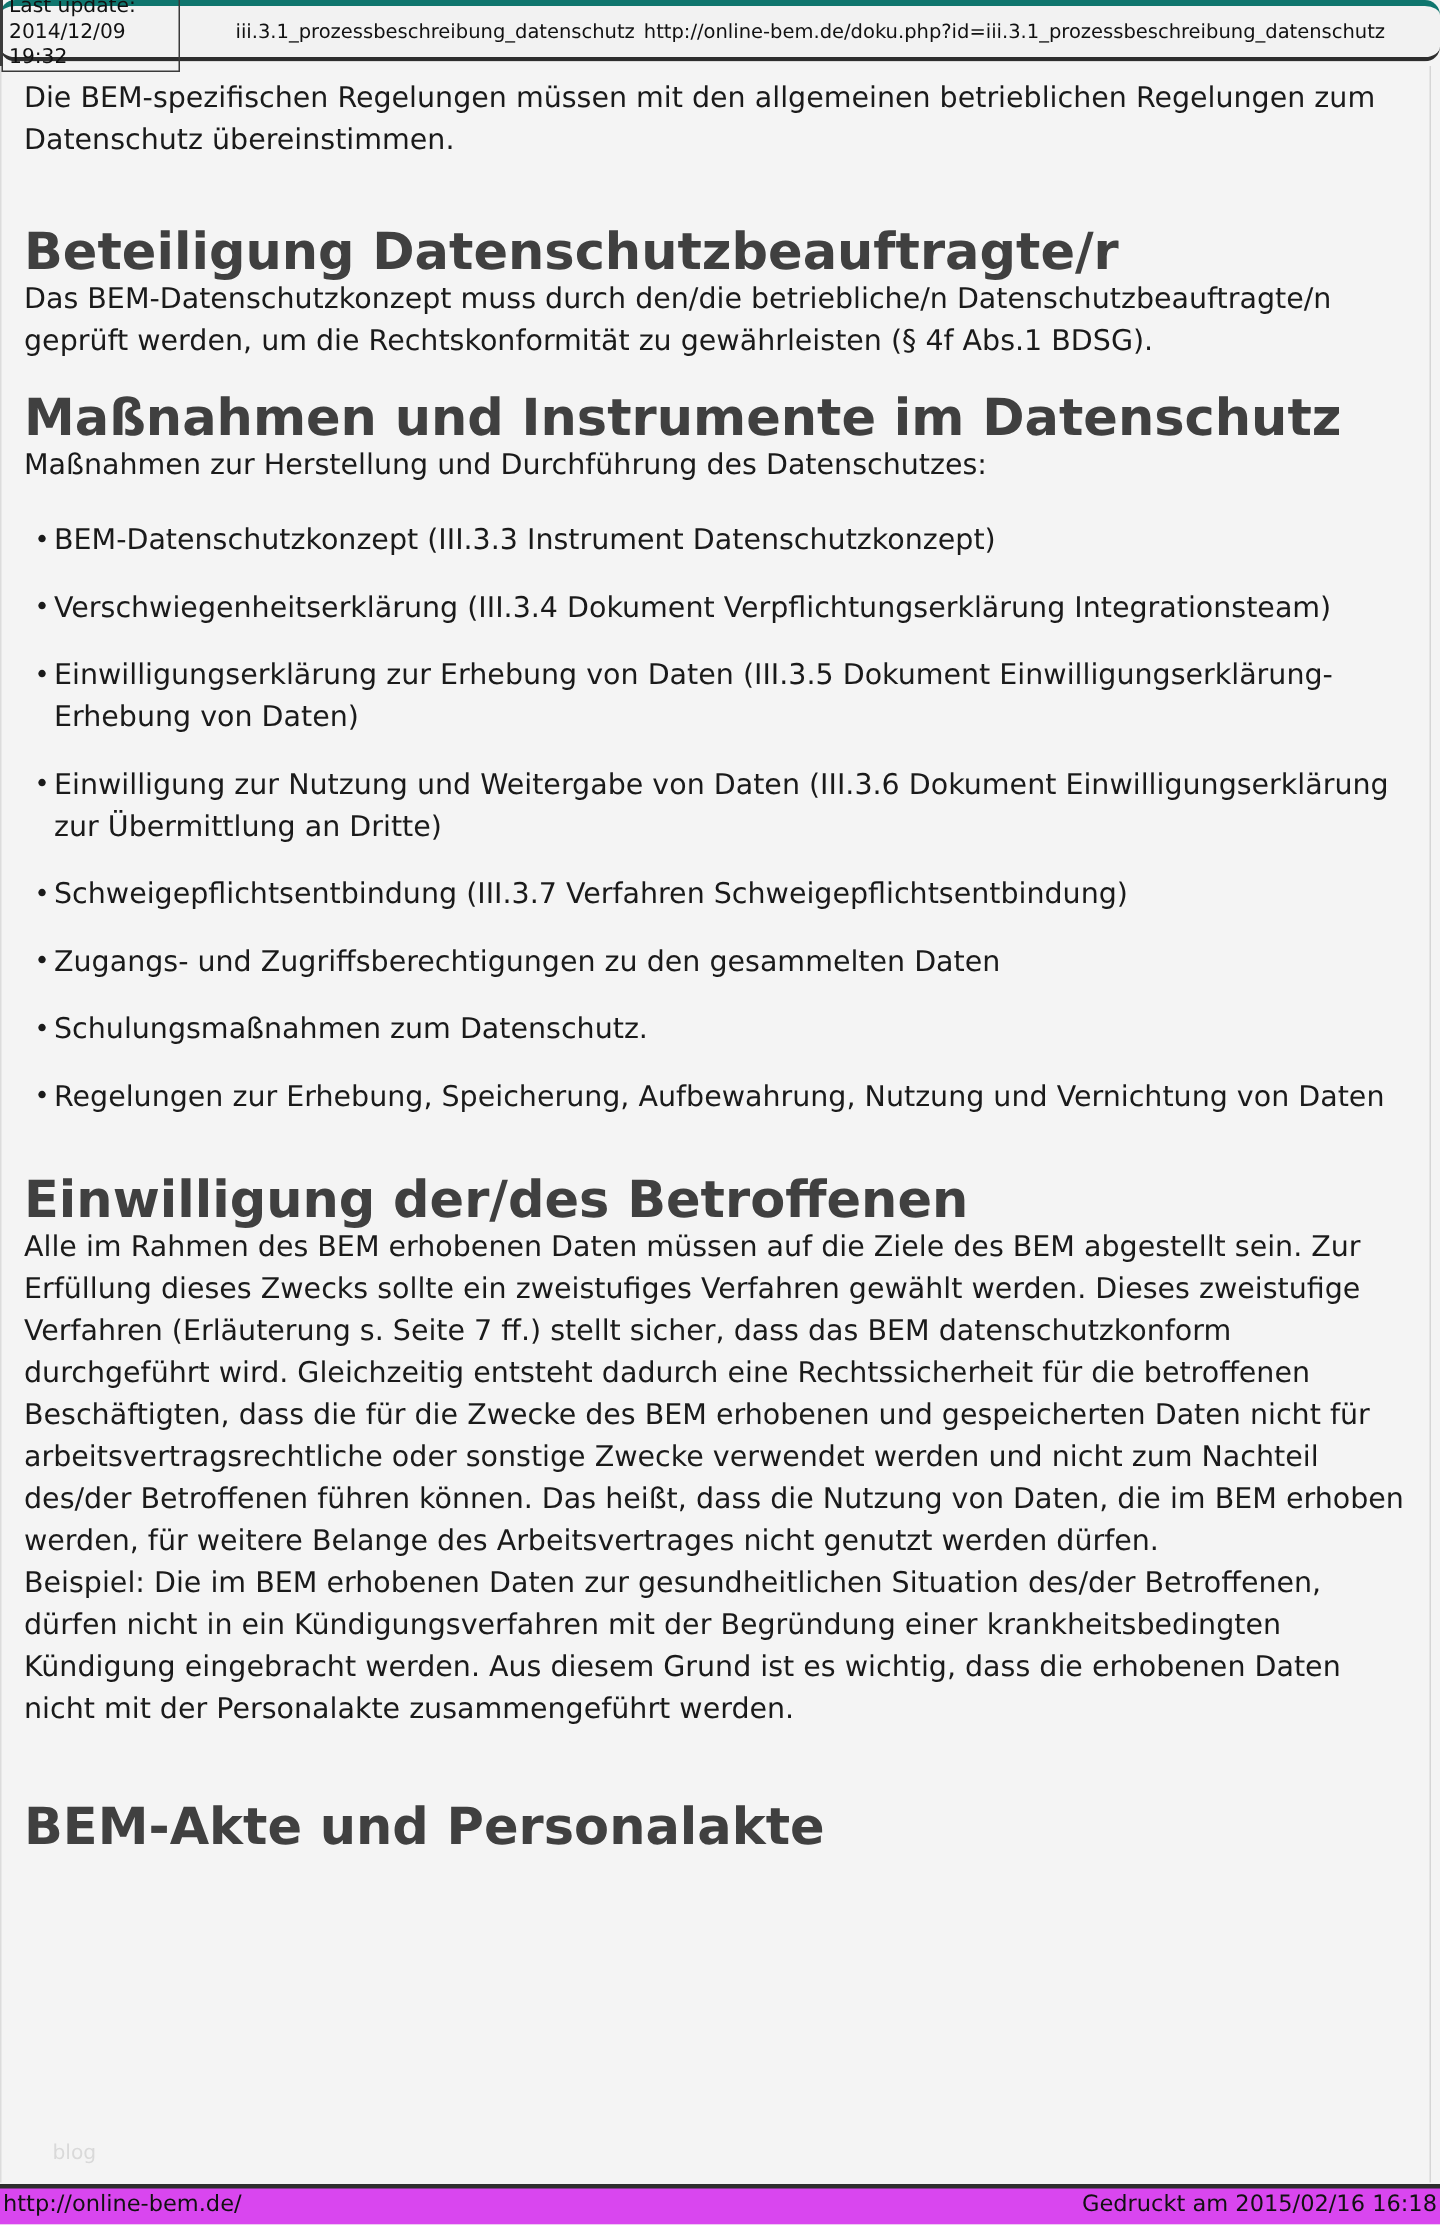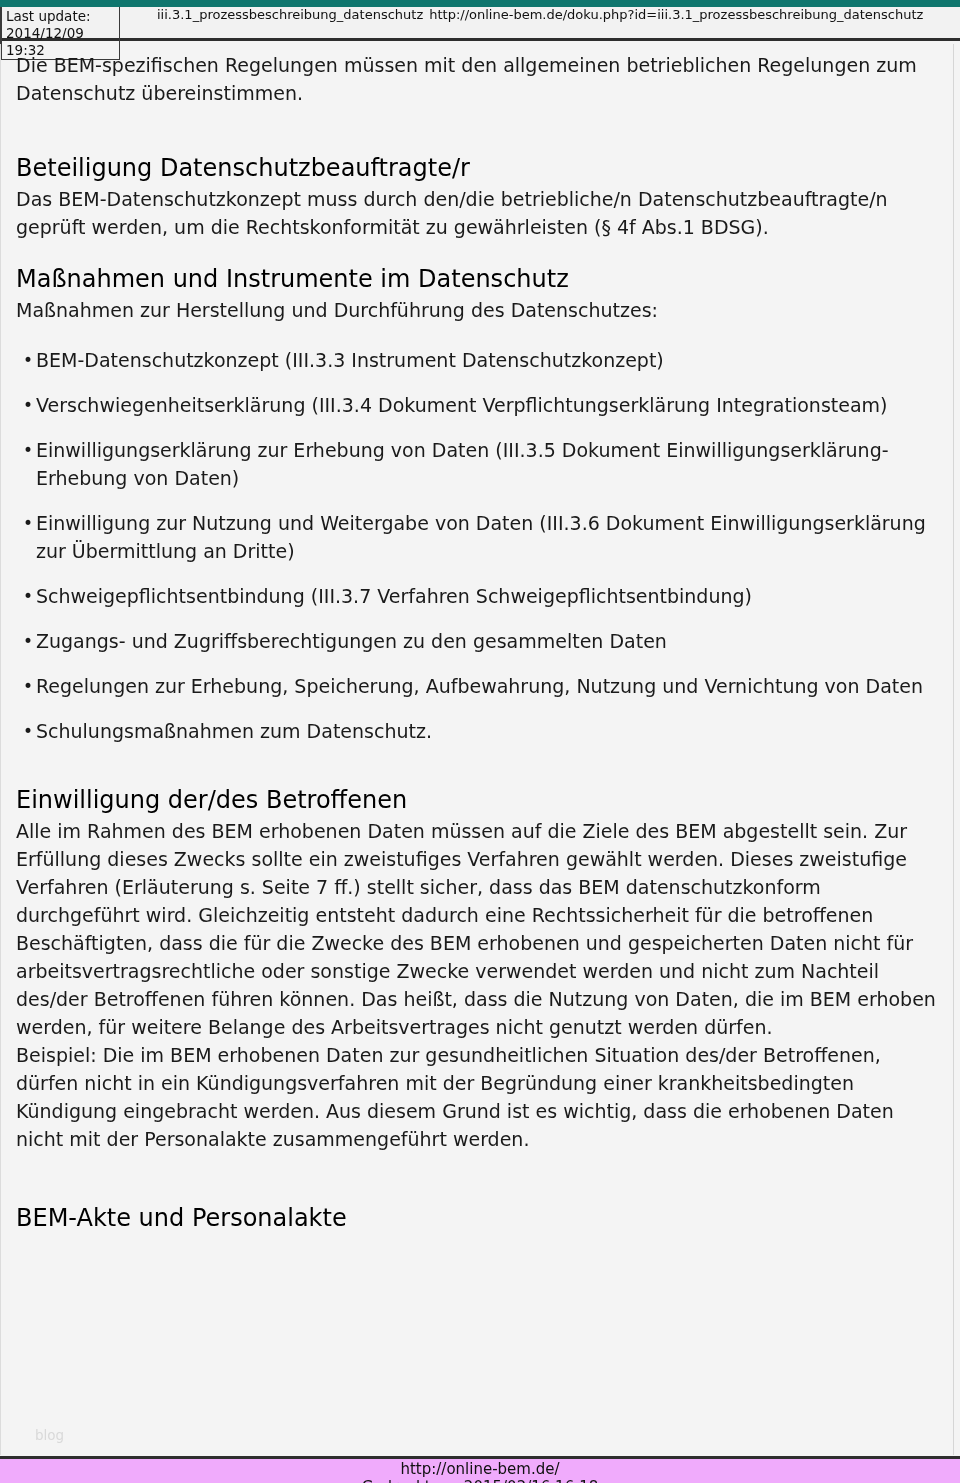--- a/index.html
+++ b/index.html
@@ -12,25 +12,26 @@
   .page {
     position: relative;
     width: 960px;
     height: 1483px;
     background: #f4f4f4;
     overflow: hidden;
   }
   
   .print-header {
     display: flex;
-    align-items: flex-start;
-    border-top: 7px solid #0f766e;
+    align-items: center;
+    border-top: 4px solid #0f766e;
     border-bottom: 3px solid #2e2e2e;
     height: 41px;
     background: #f2f2f2;
+    border-radius: 10px;
   }
   .lastupdate-cell {
     width: 120px;
     border-left: 2px solid #3a3a3a;
     border-right: 1px solid #3a3a3a;
     border-bottom: 1px solid #3a3a3a;
     font-size: 13.5px;
     line-height: 17px;
     padding: 1px 4px 0 4px;
     color: #111;
@@ -51,24 +52,24 @@
   .edge-left  { position: absolute; left: 0;  top: 44px; bottom: 28px; width: 1px; background: #dcdcdc; }
   .edge-right { position: absolute; right: 6px; top: 44px; bottom: 28px; width: 1px; background: #d6d6d6; }
   
   .content {
     padding: 10px 14px 0 16px;
     font-size: 19px;
     line-height: 28px;
   }
   .content p { margin: 0; }
   h2 {
-    font-size: 24px;
+    font-size: 34px;
     line-height: 34px;
-    font-weight: normal;
-    color: #000000;
+    font-weight: bold;
+    color: #404040;
     letter-spacing: 0px;
   }
   .h-1 { margin-top: 44px; }
   .p-1 { margin-top: 39px; }
   .h-2 { margin-top: 21px; }
   .p-2 { margin-top: 40px; }
   ul.measures {
     list-style: none;
     margin-top: 22px;
     padding-left: 20px;
@@ -98,26 +99,25 @@
     color: #d9d9d9;
   }
   
   .print-footer {
     position: absolute;
     left: 0; right: 0; bottom: 0;
     border-top: 3px solid #2e2e2e;
     height: 27px;
     display: flex;
     justify-content: space-between;
-    align-items: center;
+    align-items: flex-start;
     padding: 1px 2px 2px 2px;
     font-size: 15px;
     color: #111;
-    background: #f0abfc;
-    flex-direction: column;
+    background: #d946ef;
   }
 </style>
 </head>
 <body>
 
 <div class="page">
 
   <div class="print-header">
     <div class="lastupdate-cell">
       <div>Last update:</div>
@@ -142,22 +142,22 @@
     <h2 class="h-2">Maßnahmen und Instrumente im Datenschutz</h2>
     <p class="p-2">Maßnahmen zur Herstellung und Durchführung des Datenschutzes:</p>
 
     <ul class="measures">
       <li>BEM-Datenschutzkonzept (III.3.3 Instrument Datenschutzkonzept)</li>
       <li>Verschwiegenheitserklärung (III.3.4 Dokument Verpflichtungserklärung Integrationsteam)</li>
       <li>Einwilligungserklärung zur Erhebung von Daten (III.3.5 Dokument Einwilligungserklärung- Erhebung von Daten)</li>
       <li>Einwilligung zur Nutzung und Weitergabe von Daten (III.3.6 Dokument Einwilligungserklärung zur Übermittlung an Dritte)</li>
       <li>Schweigepflichtsentbindung (III.3.7 Verfahren Schweigepflichtsentbindung)</li>
       <li>Zugangs- und Zugriffsberechtigungen zu den gesammelten Daten</li>
+      <li>Schulungsmaßnahmen zum Datenschutz.</li>
       <li>Regelungen zur Erhebung, Speicherung, Aufbewahrung, Nutzung und Vernichtung von Daten</li>
-      <li>Schulungsmaßnahmen zum Datenschutz.</li>
     </ul>
 
     <h2 class="h-3">Einwilligung der/des Betroffenen</h2>
     <p class="p-3">Alle im Rahmen des BEM erhobenen Daten müssen auf die Ziele des BEM abgestellt sein. Zur Erfüllung dieses Zwecks sollte ein zweistufiges Verfahren gewählt werden. Dieses zweistufige Verfahren (Erläuterung s. Seite 7 ff.) stellt sicher, dass das BEM datenschutzkonform durchgeführt wird. Gleichzeitig entsteht dadurch eine Rechtssicherheit für die betroffenen Beschäftigten, dass die für die Zwecke des BEM erhobenen und gespeicherten Daten nicht für arbeitsvertragsrechtliche oder sonstige Zwecke verwendet werden und nicht zum Nachteil des/der Betroffenen führen können. Das heißt, dass die Nutzung von Daten, die im BEM erhoben werden, für weitere Belange des Arbeitsvertrages nicht genutzt werden dürfen.</p>
     <p class="p-4">Beispiel: Die im BEM erhobenen Daten zur gesundheitlichen Situation des/der Betroffenen, dürfen nicht in ein Kündigungsverfahren mit der Begründung einer krankheitsbedingten Kündigung eingebracht werden. Aus diesem Grund ist es wichtig, dass die erhobenen Daten nicht mit der Personalakte zusammengeführt werden.</p>
 
     <h2 class="h-4">BEM-Akte und Personalakte</h2>
 
   </div>
 

